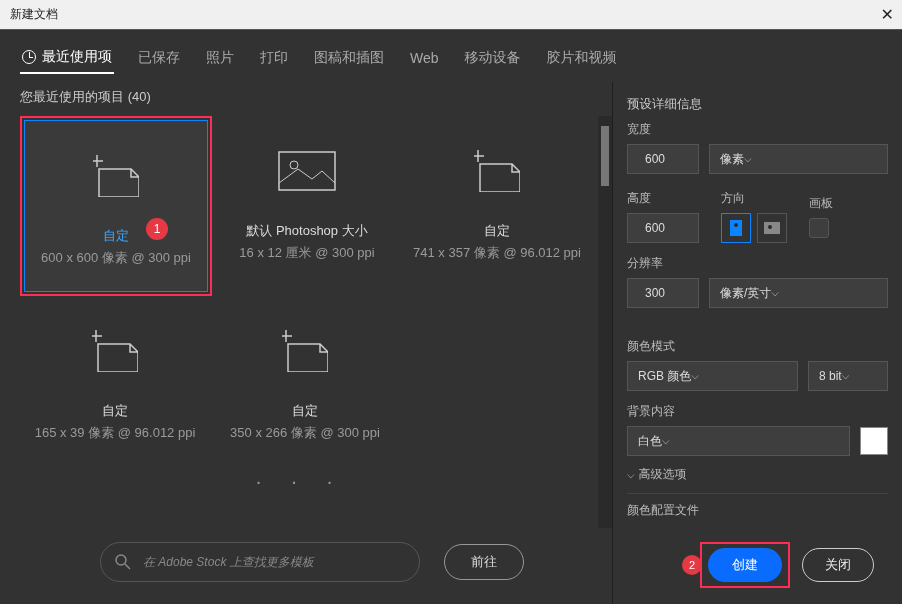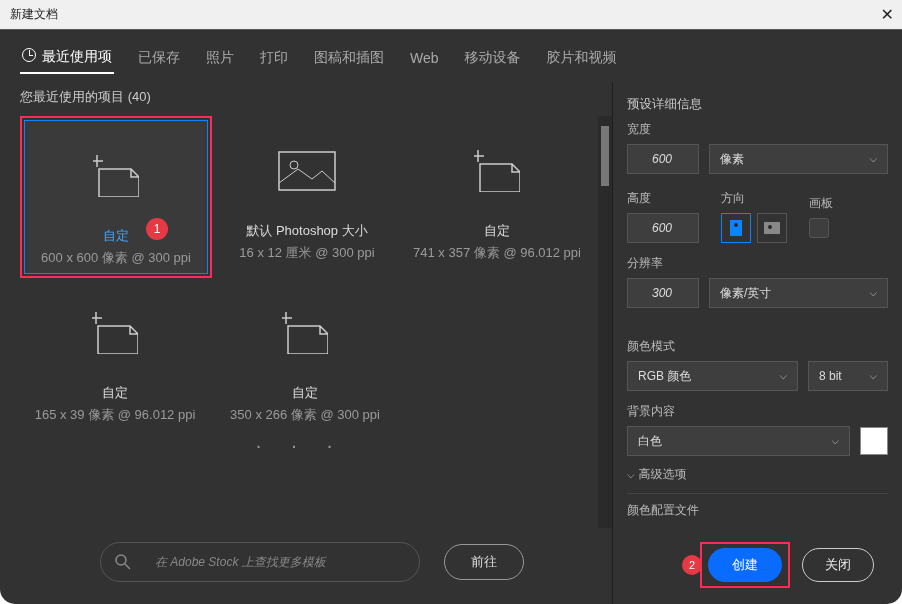--- a/index.html
+++ b/index.html
@@ -4,66 +4,66 @@
   <style>
     * { box-sizing: border-box; margin: 0; padding: 0; }
     body {
       width: 902px;
       height: 604px;
       background: #fff;
       font-family: "Microsoft YaHei", "PingFang SC", sans-serif;
       color: #d0d0d0;
       overflow: hidden;
     }
-    .window { width: 100%; height: 100%; background: #323232; display:flex; flex-direction:column;border-radius:15px; }
+    .window { width: 100%; height: 100%; background: #323232; display:flex; flex-direction:column; }
     .titlebar {
       height: 30px; background: #f0f0f0; color:#222; display:flex; align-items:center; justify-content:space-between;
       padding: 0 8px 0 10px; border-bottom: 1px solid #555;
       font-size: 12px;
     }
     .titlebar .close { font-size:16px; cursor:default; }
     .tabs {
       display:flex; gap: 22px; align-items:center; padding: 12px 20px 8px 20px;
       color:#aaa; font-size:14px;
     }
     .tab { padding: 6px 2px; cursor:pointer; }
-    .tab.active { color:#fff; border-bottom:2px solid #fff; display:flex; align-items:flex-start; gap:6px;}
+    .tab.active { color:#fff; border-bottom:2px solid #fff; display:flex; align-items:center; gap:6px;}
     .tab .clock { width:14px;height:14px;border:1.5px solid #fff;border-radius:50%; position:relative; display:inline-block;}
     .tab .clock:before{content:'';position:absolute;width:1px;height:5px;background:#fff;left:50%;top:1px;}
     .tab .clock:after{content:'';position:absolute;width:4px;height:1px;background:#fff;left:50%;top:50%;}
     .body { flex:1; display:flex; overflow:hidden; }
     .left { flex:1; padding: 6px 0 0 20px; display:flex; flex-direction:column; }
     .left-head { color:#ccc; font-size:13px; margin-bottom:10px;}
     .grid-wrap{ flex:1; position:relative; display:flex;}
     .grid { flex:1; overflow:hidden; }
     .row { display:flex; gap:0; }
-    .card { width:190px; padding:10px 10px 6px 10px; text-align:center; }
+    .card { width:190px; padding:10px 10px 24px 10px; text-align:center; }
     .card .iconbox{ height:90px; display:flex; align-items:center; justify-content:center; }
     .card .name{ color:#ddd; font-size:13px; margin-top:6px;}
     .card.selected .name{ color:#3fa7ff;}
     .card .sub{ color:#9a9a9a; font-size:13px; margin-top:4px;}
     .card.selected { border:1px solid #0a84ff; background:#3a3a3a;}
     .redbox { border:2px solid #ff2d55; padding:2px; }
     .badge { position:absolute; width:22px;height:22px;border-radius:50%;background:#e63946;color:#fff;font-size:12px;display:flex;align-items:center;justify-content:center;}
     .row1-card1{ position:relative; }
     .scroller { width:14px; background:#2a2a2a; }
     .scroller .thumb{ background:#777; height:60px; margin-top:10px; width:8px; margin-left:3px;}
     .searchbar { padding: 14px 20px 22px 80px; display:flex; align-items:center; gap:24px;}
-    .search { flex:0 0 320px; height:40px; border:1px solid #555; border-radius:20px; display:flex; align-items:center; color:#888; font-size:12px; font-style:italic; padding-left:14px; gap:24px;}
+    .search { flex:0 0 320px; height:40px; border:1px solid #555; border-radius:20px; display:flex; align-items:center; color:#888; font-size:12px; font-style:italic; padding-left:14px; gap:12px;}
     .gobtn { height:36px; padding:0 26px; border:1px solid #999; border-radius:18px; color:#ddd; font-size:13px; display:flex;align-items:center; cursor:pointer;}
     
     .right { width:290px; border-left:1px solid #1e1e1e; padding: 14px 14px 0 14px; overflow:hidden; display:flex; flex-direction:column;}
     .right .sectitle{ color:#ccc; font-size:12.5px; margin-bottom:8px;}
     .docname { display:flex; align-items:center; gap:8px; margin-bottom:12px;}
     .docname input{ flex:1; background:transparent; border:none; border-bottom:1px solid #555; color:#ddd; font-size:13px; padding:4px 0;}
     .dlicon { width:22px;height:22px;border:1px solid #888; display:flex;align-items:center;justify-content:center;}
     .lbl{ color:#bbb; font-size:12px; margin:6px 0 6px 0;}
     .hrow{ display:flex; gap:10px; align-items:center;}
-    .numfield{ width:72px; height:30px; background:#3e3e3e; border:1px solid #555; color:#ddd; font-size:12px; padding-left:24px;font-style:italic; }
-    .sel{ flex:1; height:30px; background:#3e3e3e; border:1px solid #555; color:#ddd; font-size:12px; display:flex; align-items:center; justify-content:space-between; padding:0 10px; cursor:pointer;}
+    .numfield{ width:72px; height:30px; background:#3e3e3e; border:1px solid #555; color:#ddd; font-size:12px; padding-left:17px; }
+    .sel{ flex:1; height:30px; background:#3e3e3e; border:1px solid #555; color:#ddd; font-size:12px; display:flex; align-items:center; padding:0 10px; cursor:pointer;}
     .sel.small{ width:80px; flex:0 0 80px;}
     .chev{ font-size:10px; color:#aaa;}
     .orient { display:flex; gap:6px; align-items:center;}
     .obtn{ width:30px;height:30px; border:1px solid #555; display:flex;align-items:center;justify-content:center; cursor:pointer;}
     .obtn.active{ border-color:#0a84ff;}
     .chk{ width:20px;height:20px;border:1px solid #555;background:#3e3e3e;border-radius:3px;}
     .swatch{ width:28px;height:28px;background:#fff;border:1px solid #888;}
     .adv{ color:#bbb; font-size:12px; margin:10px 0; display:flex; align-items:center; gap:4px; cursor:pointer;}
     .divider{ height:1px; background:#444;}
     .footer{ padding:14px 14px 16px 14px; display:flex; justify-content:flex-end; gap:12px; align-items:center;}

